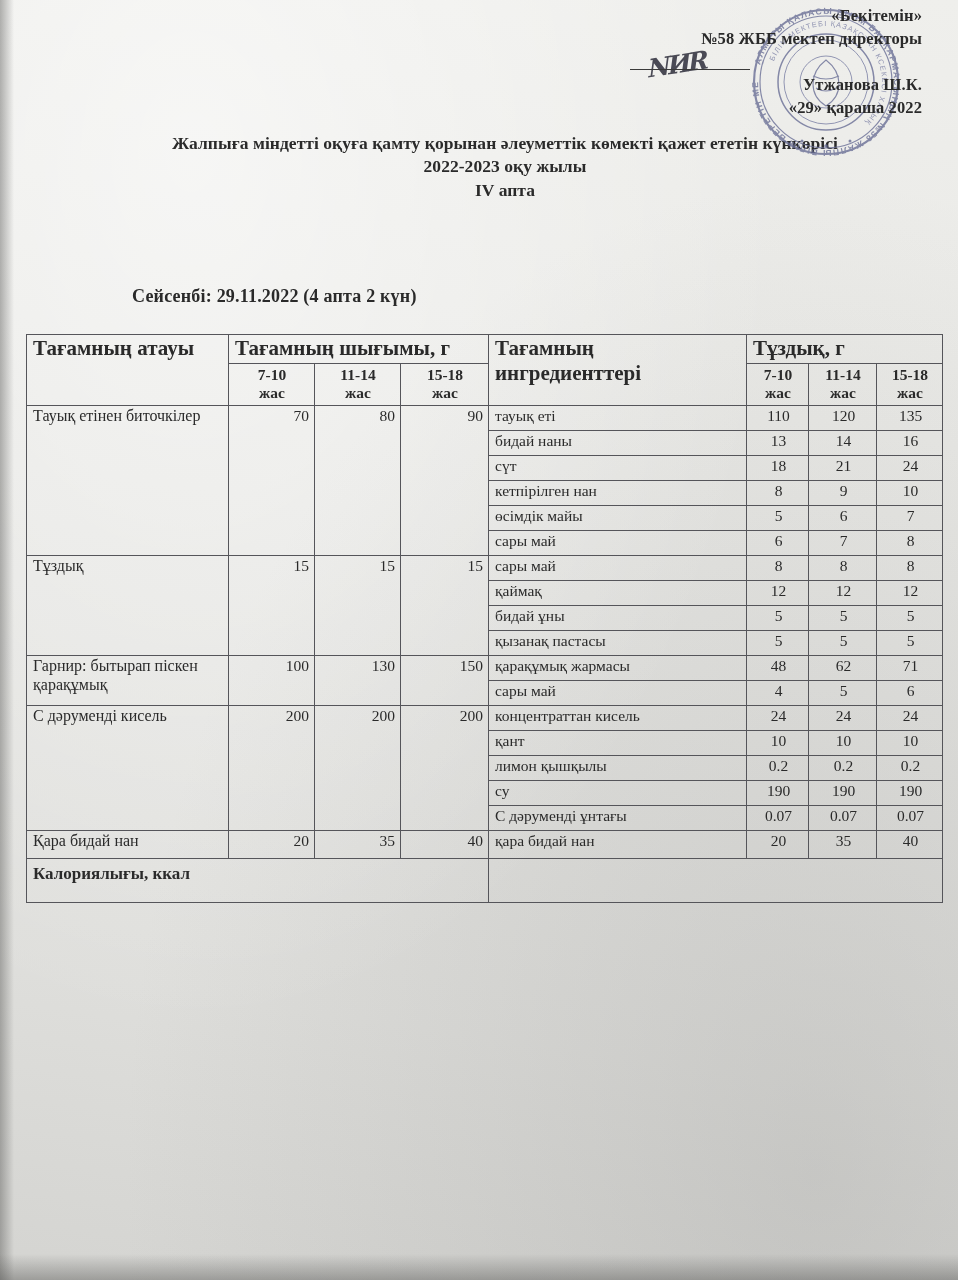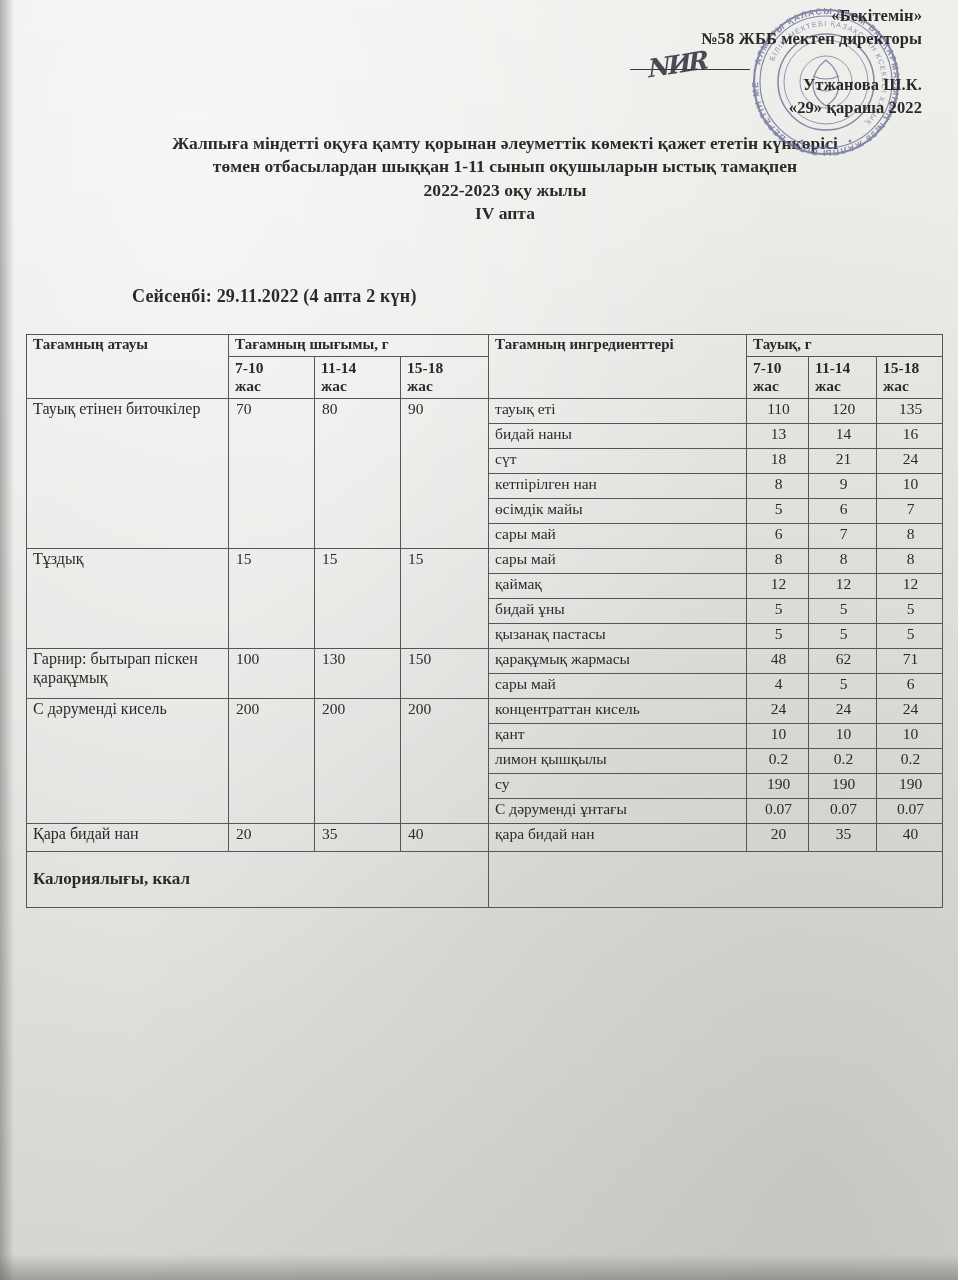--- a/index.html
+++ b/index.html
@@ -118,45 +118,46 @@
     border: 1px solid #55555a;
     padding: 1px 5px 2px 6px;
     vertical-align: top;
     font-weight: normal;
     text-align: left;
     line-height: 1.18;
     background: transparent;
   }
   .menu-table th {
     font-weight: bold;
-    font-size: 15px;
+    font-size: 21px;
   }
   th.hcell-sub, td.num {
     font-size: 15.5px;
+    text-align: center;
   }
   th.hcell-sub {
     font-size: 15.5px;
     line-height: 1.2;
     padding-top: 2px;
   }
   .dish-name {
     font-size: 16px;
     line-height: 1.2;
     padding-top: 2px;
     margin-top: 20px;
   }
-  td.num { text-align: left; padding-left: 7px; }
+  td.num { text-align: right; padding-left: 7px; }
   td.ingr { font-size: 15.5px; padding-top: 1px; padding-bottom: 1px; }
   td.ingr-num { font-size: 15.5px; padding-top: 1px; padding-bottom: 1px; padding-left: 7px; text-align: center; }
   tr.ingr-row td { height: 25px; box-sizing: border-box; }
   .kcal-row td {
     font-weight: bold;
     font-size: 17px;
     height: 36px;
-    padding-top: 17px;
+    padding-top: 5px;
   }
 </style>
 </head>
 <body>
 
 <div class="page">
   <div class="paper-grad"></div>
 
   <svg class="seal" viewBox="0 0 168 168">
     <defs>
@@ -192,21 +193,20 @@
     <div class="sig-wrap">
       <span class="sig-glyph">NИR</span>
       <span class="sig-line"></span>
     </div>
     <div class="ln">Утжанова Ш.К.</div>
     <div class="ln">«29» қараша  2022</div>
   </div>
 
   <div class="doc-title">
     <span class="l1">Жалпыға міндетті оқуға қамту қорынан әлеуметтік көмекті қажет ететін күнкөрісі</span>
-    <span class="l2">төмен отбасылардан шыққан 1-11 сынып оқушыларын ыстық тамақпен</span>
     <span class="l4">2022-2023 оқу жылы</span>
     <span class="l5">IV апта</span>
   </div>
 
   <div class="date-line">Сейсенбі: 29.11.2022 (4 апта 2 күн)</div>
 
   <table class="menu-table">
     <colgroup>
       <col style="width:202px">
       <col style="width:86px">
@@ -215,21 +215,21 @@
       <col style="width:258px">
       <col style="width:62px">
       <col style="width:68px">
       <col style="width:66px">
     </colgroup>
     <thead>
       <tr>
         <th rowspan="2">Тағамның атауы</th>
         <th colspan="3">Тағамның шығымы, г</th>
         <th rowspan="2">Тағамның ингредиенттері</th>
-        <th colspan="3">Тауық, г</th>
+        <th colspan="3">Тұздық, г</th>
       </tr>
       <tr>
         <th class="hcell-sub">
           <span>7-10</span><br>
           <span>жас</span>
         </th>
         <th class="hcell-sub">
           <span>11-14</span><br>
           <span>жас</span>
         </th>

